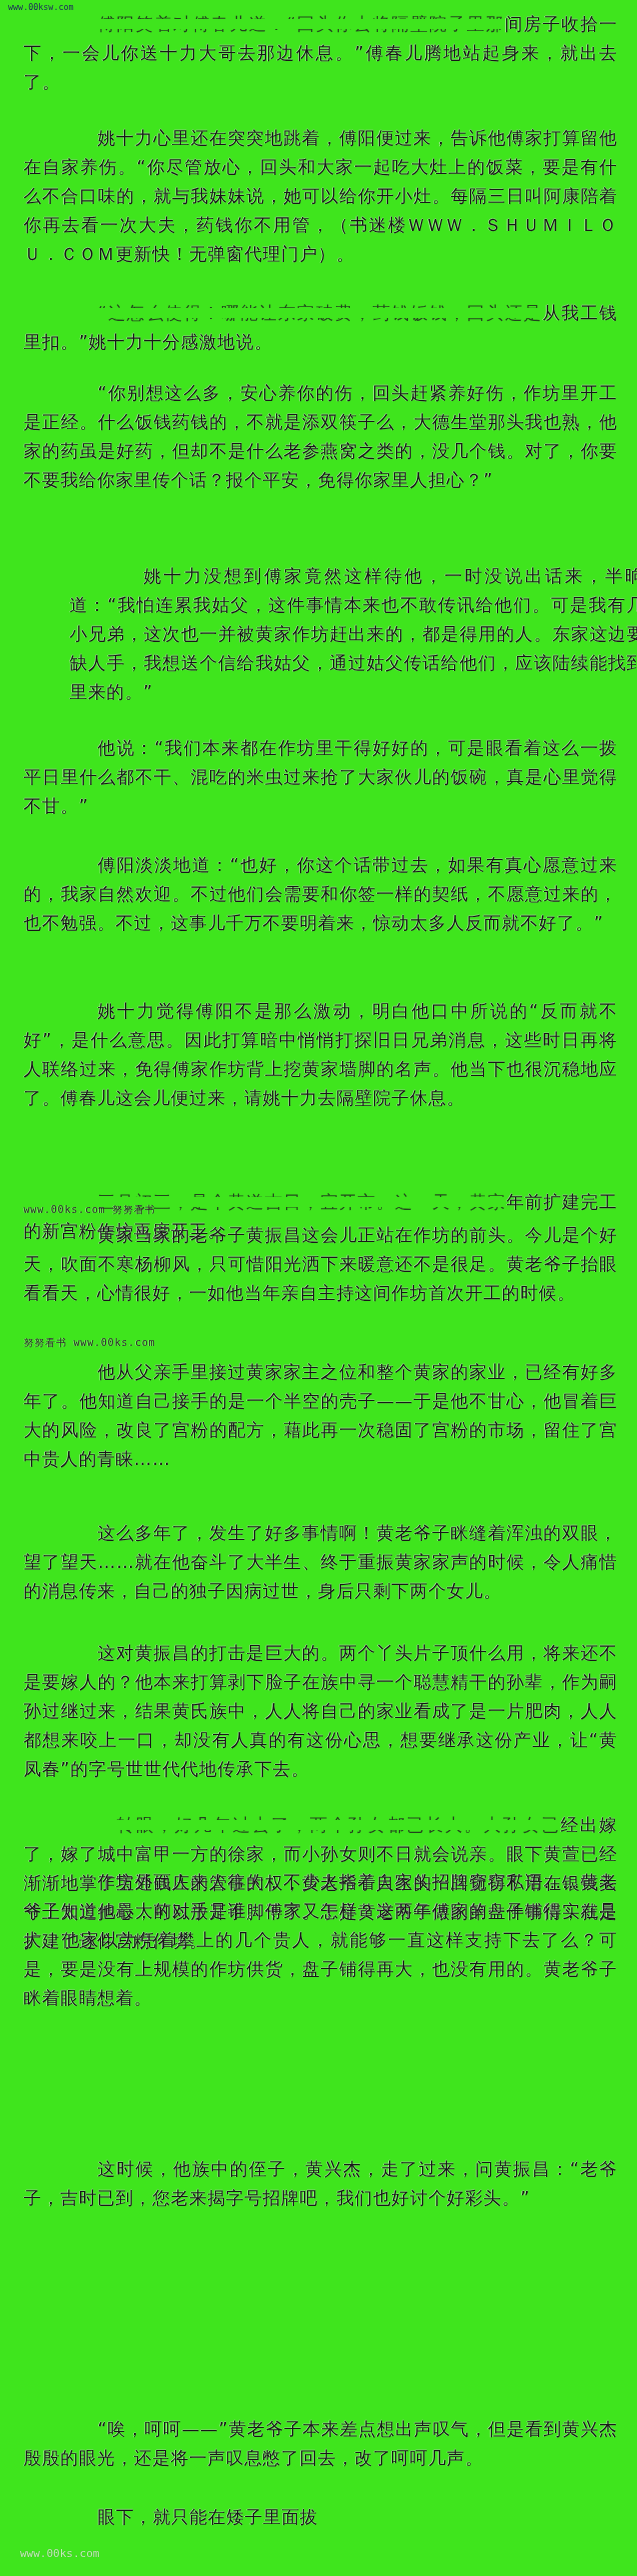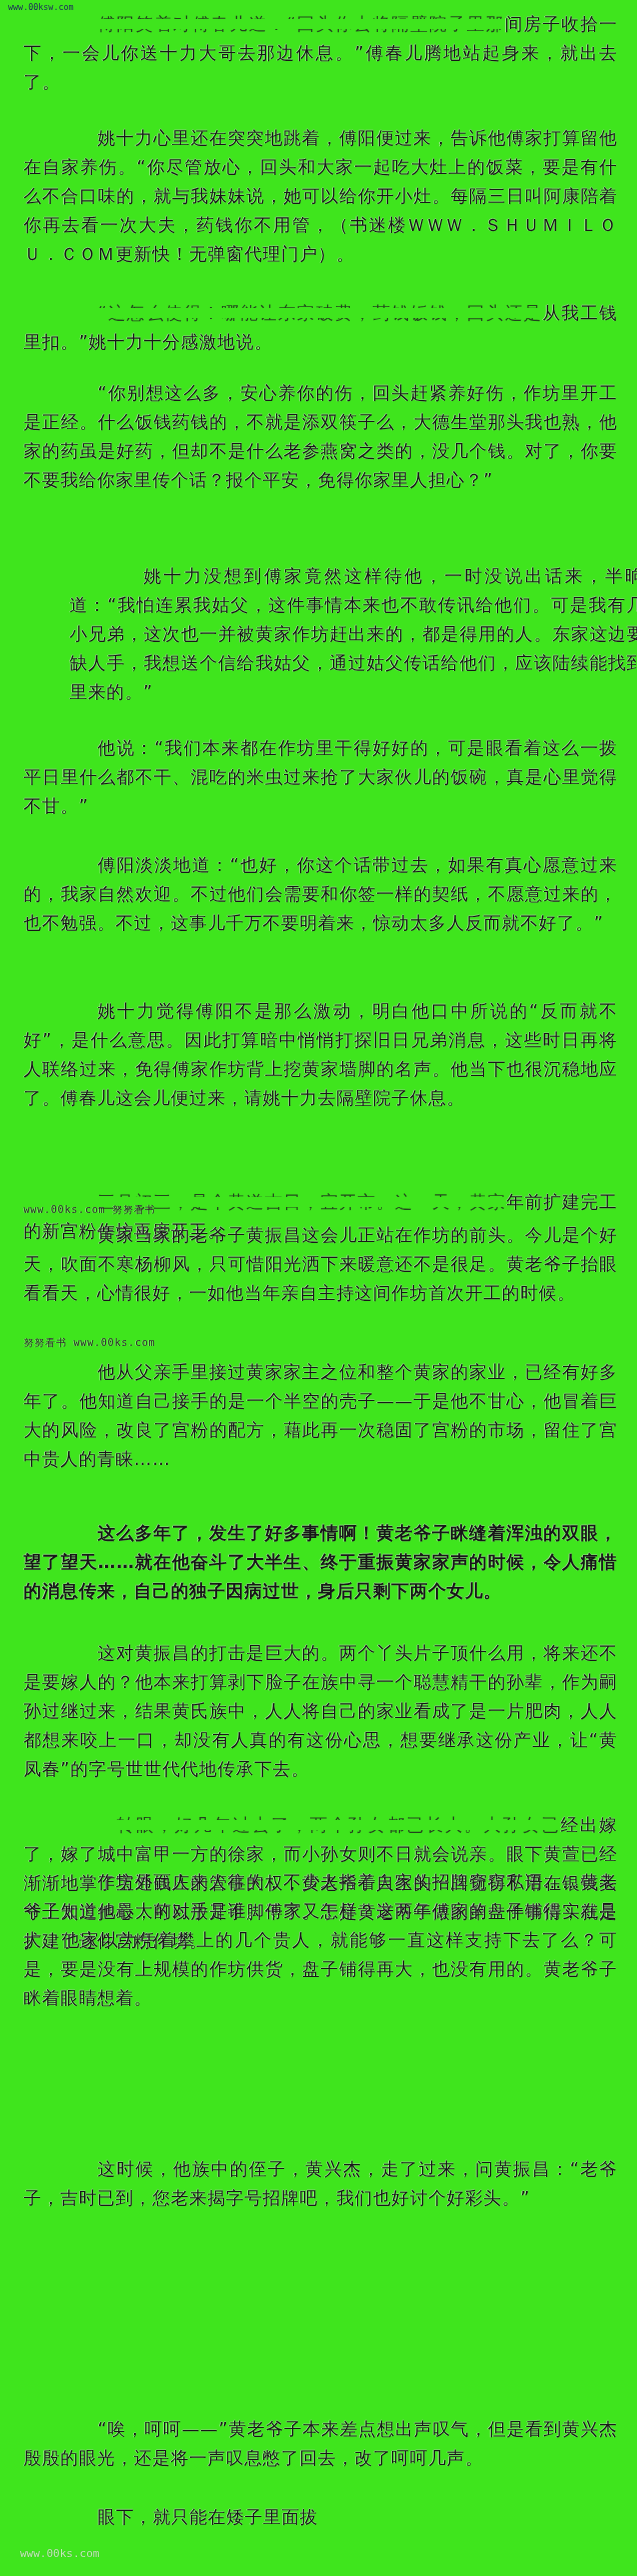--- a/index.html
+++ b/index.html
@@ -92,21 +92,21 @@
   <p class="para" style="top:1188px;"><span class="faded">三月初三，是个黄道吉日，宜开市。这一天，黄家</span><span>年前扩建完工的新宫粉作坊再度开工。</span></p>
 
   <p class="wm wm-inline" style="top:1203px;">www.00ks.com 努努看书</p>
 
   <p class="para" style="top:1221px;"><span>黄家当家的老爷子黄振昌这会儿正站在作坊的前头。今儿是个好天，吹面不寒杨柳风，只可惜阳光洒下来暖意还不是很足。黄老爷子抬眼看看天，心情很好，一如他当年亲自主持这间作坊首次开工的时候。</span></p>
 
   <p class="wm wm-inline" style="top:1336px;">努努看书 www.00ks.com</p>
 
   <p class="para" style="top:1358px;"><span>他从父亲手里接过黄家家主之位和整个黄家的家业，已经有好多年了。他知道自己接手的是一个半空的壳子——于是他不甘心，他冒着巨大的风险，改良了宫粉的配方，藉此再一次稳固了宫粉的市场，留住了宫中贵人的青睐……</span></p>
 
-  <p class="para" style="top:1519px;font-weight:bold;"><span>这么多年了，发生了好多事情啊！黄老爷子眯缝着浑浊的双眼，望了望天……就在他奋斗了大半生、终于重振黄家家声的时候，令人痛惜的消息传来，自己的独子因病过世，身后只剩下两个女儿。</span></p>
+  <p class="para" style="top:1519px;"><span>这么多年了，发生了好多事情啊！黄老爷子眯缝着浑浊的双眼，望了望天……就在他奋斗了大半生、终于重振黄家家声的时候，令人痛惜的消息传来，自己的独子因病过世，身后只剩下两个女儿。</span></p>
 
   <p class="para" style="top:1639px;"><span>这对黄振昌的打击是巨大的。两个丫头片子顶什么用，将来还不是要嫁人的？他本来打算剥下脸子在族中寻一个聪慧精干的孙辈，作为嗣孙过继过来，结果黄氏族中，人人将自己的家业看成了是一片肥肉，人人都想来咬上一口，却没有人真的有这份心思，想要继承这份产业，让“黄凤春”的字号世世代代地传承下去。</span></p>
 
   <p class="para" style="top:1811px;"><span class="faded">一转眼，好几年过去了，两个孙女都已长大。大孙女已</span><span>经出嫁了，嫁了城中富甲一方的徐家，而小孙女则不日就会说亲。眼下黄萱已经渐渐地掌了宝通钱庄的管事大权，黄老爷子人生头一回觉得不用在银钱头寸上太过担心，可以放开手脚干了。于是黄老爷子做的第一件事情，就是扩建了这件宫粉作坊。</span></p>
 
   <p class="para" style="top:1868px;"><span>作坊外面人来人往的，不少人指着自家的招牌窃窃私语……黄老爷子知道他最大的对手是谁。傅家又怎样？这两年傅家的盘子铺得实在是大，他家以为凭着攀上的几个贵人，就能够一直这样支持下去了么？可是，要是没有上规模的作坊供货，盘子铺得再大，也没有用的。黄老爷子眯着眼睛想着。</span></p>
 
   <p class="para" style="top:2155px;"><span>这时候，他族中的侄子，黄兴杰，走了过来，问黄振昌：“老爷子，吉时已到，您老来揭字号招牌吧，我们也好讨个好彩头。”</span></p>
 
 

